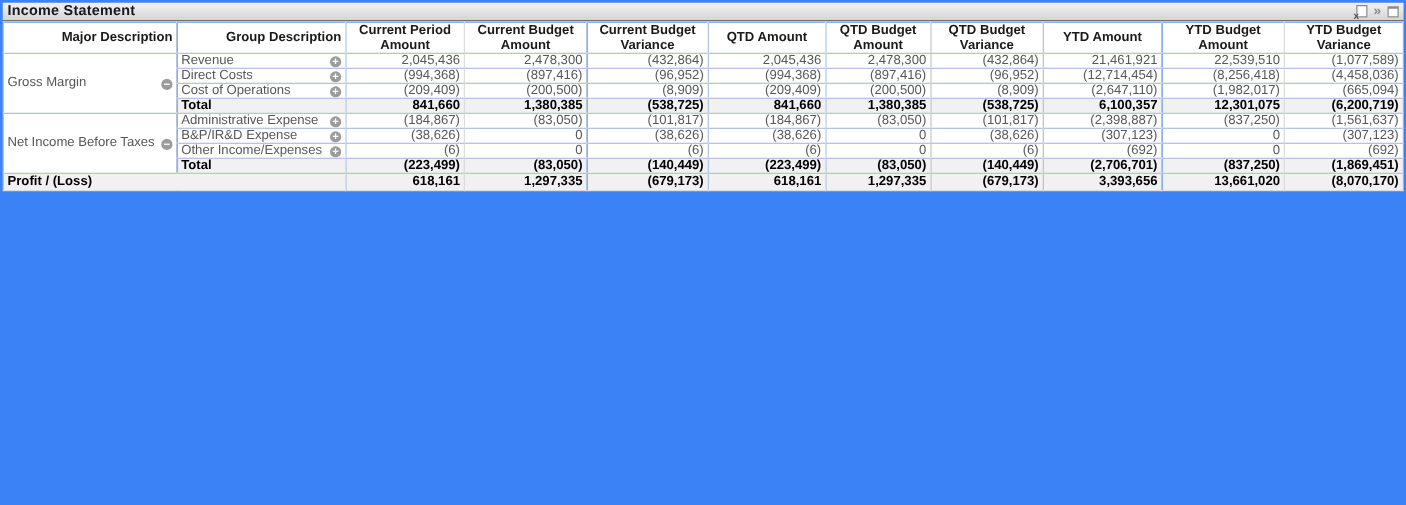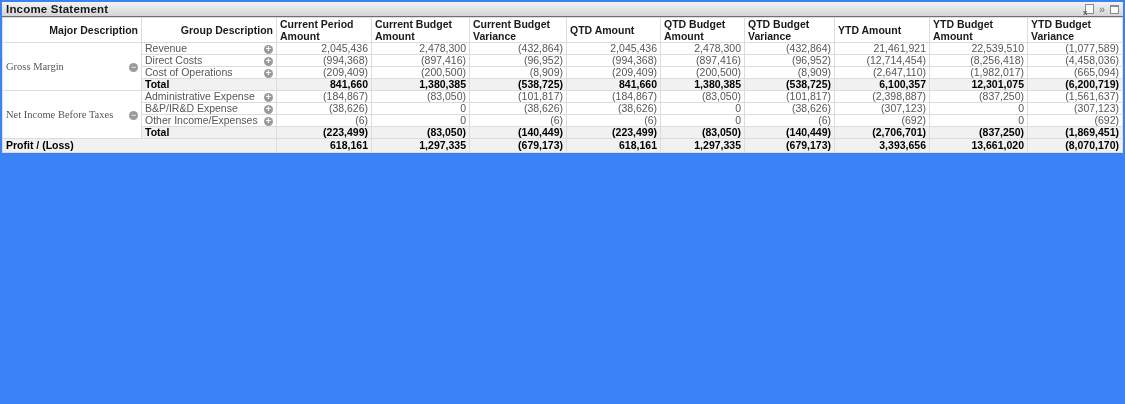--- a/index.html
+++ b/index.html
@@ -47,31 +47,31 @@
     border:1px solid #dcdcdc;
   }
   .pivot th {
     height:25px;
     font-size:10.5px; font-weight:bold; color:#1a1a1a;
     background:#ffffff;
     vertical-align:middle;
     line-height:12px;
   }
   .pivot th.txt { text-align:right; }
-  .pivot th.num { text-align:left; }
+  .pivot th.num { text-align:center; }
   .pivot td {
     height:12px; line-height:11px;
     font-size:10.5px;
     color:#575757;
     white-space:nowrap;
     background:#ffffff;
   }
   .pivot td.num { text-align:right; }
   .pivot tr.total td { background:#f1f1f1; color:#000000; font-weight:bold; }
-  .pivot td.major-cell { vertical-align:middle;font-family:Liberation Serif, serif; }
+  .pivot td.major-cell { vertical-align:middle; }
   .pivot tr.grand td {
     background:#f1f1f1; color:#000000; font-weight:bold;
     border-top:1px solid #9c9c9c;
     height:14px; line-height:13px;
   }
   .cellflex { display:flex; align-items:flex-end; justify-content:space-between; }
   .cellflex .lbl { overflow:hidden; white-space:nowrap; }
   .pm-icon {
     flex:0 0 auto;
     width:9px; height:9px;

